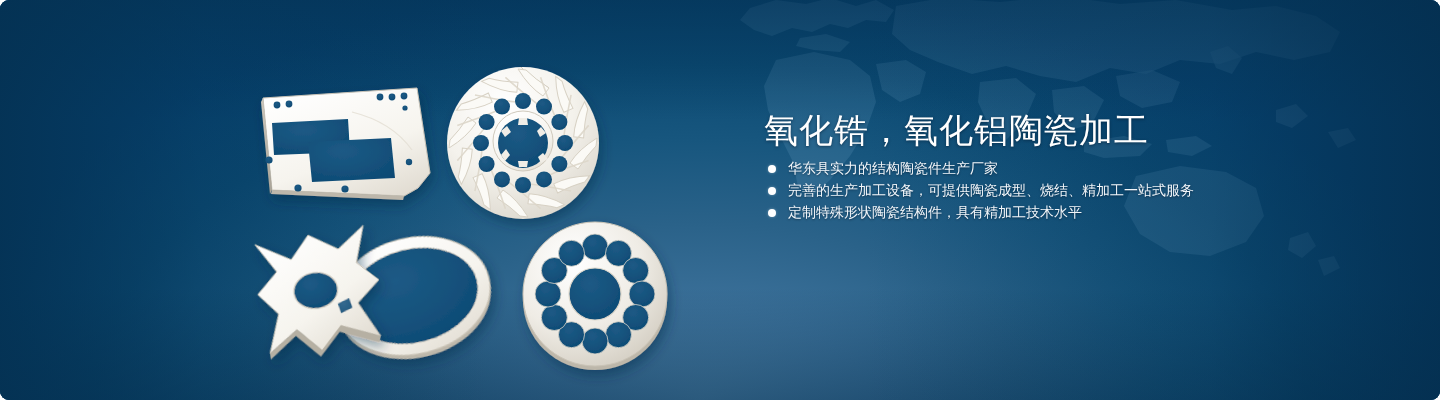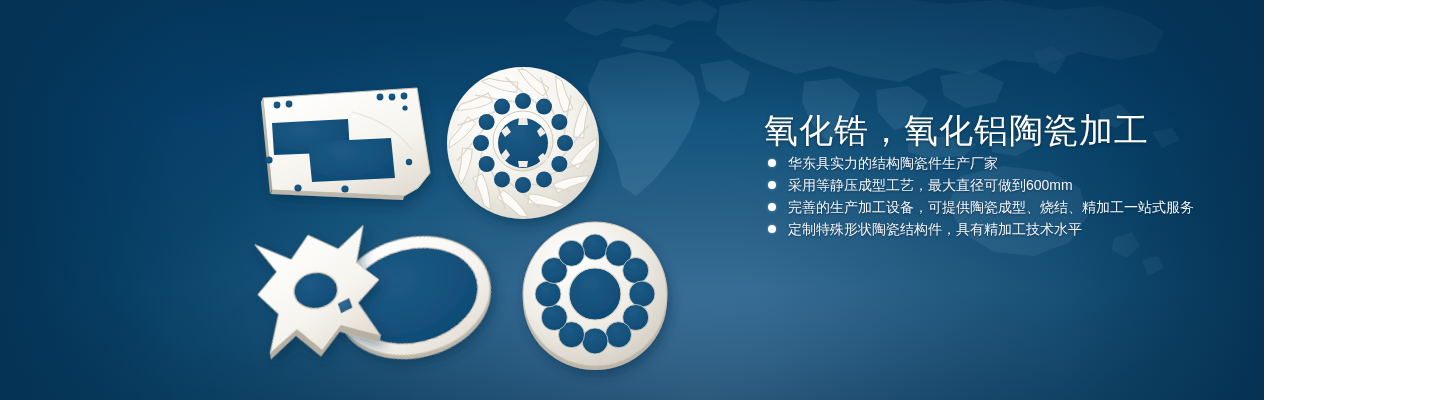--- a/index.html
+++ b/index.html
@@ -4,23 +4,24 @@
 <style>
   * { margin:0; padding:0; box-sizing:border-box; }
   html, body {
     width:1440px; height:400px;
     overflow:hidden;
     font-family:"Liberation Sans","DejaVu Sans",sans-serif;
   }
 
   .banner {
     position:relative;
-    width:1264px; height:400px;
+    width:1440px; height:400px;
     background:#064270;
     overflow:hidden;
+    border-radius:9px;
   }
 
   
   .bg-base {
     position:absolute; inset:0;
     background:
       radial-gradient(ellipse 760px 420px at 700px 400px,
         #4b7fa6 0%, #3b7099 22%, #2a6289 42%, #17567e 62%, #0b4a73 80%, #064270 100%);
   }
   .bg-vignette {
@@ -49,21 +50,21 @@
   .headline {
     font-size:34px;
     line-height:44px;
     letter-spacing:1px;
     color:#ffffff;
     font-weight:400;
     text-shadow:0 1px 3px rgba(0,20,40,.55);
     white-space:nowrap;
   }
 
-  .bullets { margin-top:0; list-style:none; }
+  .bullets { margin-top:6px; list-style:none;font-family:Liberation Serif, serif; }
   .bullet {
     position:relative;
     padding-left:24px;
     height:22px;
     line-height:22px;
     font-size:14px;
     color:#f2f6fa;
     white-space:nowrap;
     text-shadow:0 1px 2px rgba(0,18,36,.5);
   }
@@ -344,24 +345,20 @@
 
     <div class="headline">氧化锆，氧化铝陶瓷加工</div>
 
     <ul class="bullets">
       <li class="bullet">
         <span class="dot"></span>
         <span>华东具实力的结构陶瓷件生产厂家</span>
       </li>
       <li class="bullet">
         <span class="dot"></span>
-        <span>采用等静压成型工艺，最大直径可做到600mm</span>
-      </li>
-      <li class="bullet">
-        <span class="dot"></span>
         <span>完善的生产加工设备，可提供陶瓷成型、烧结、精加工一站式服务</span>
       </li>
       <li class="bullet">
         <span class="dot"></span>
         <span>定制特殊形状陶瓷结构件，具有精加工技术水平</span>
       </li>
     </ul>
 
   </div>
 </div>

